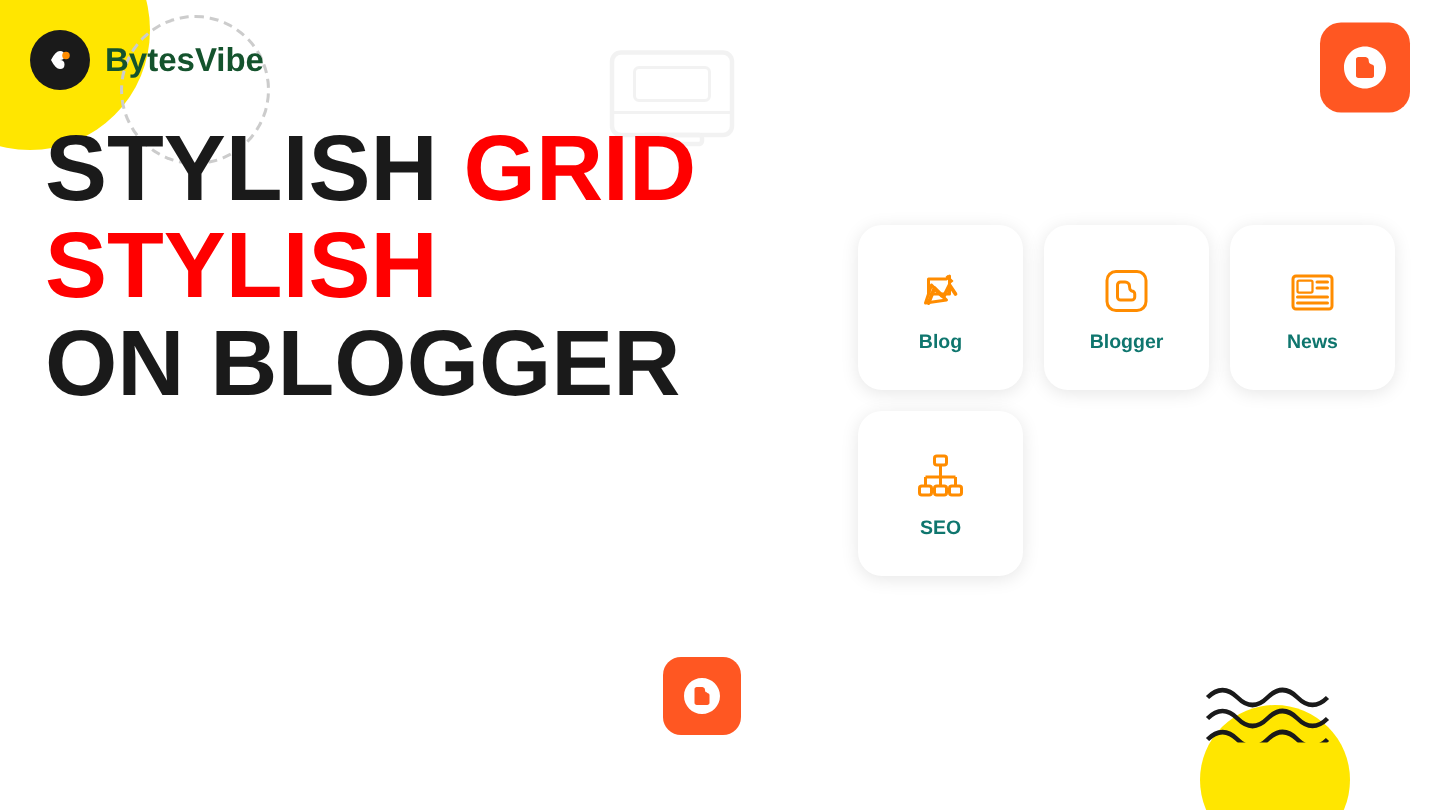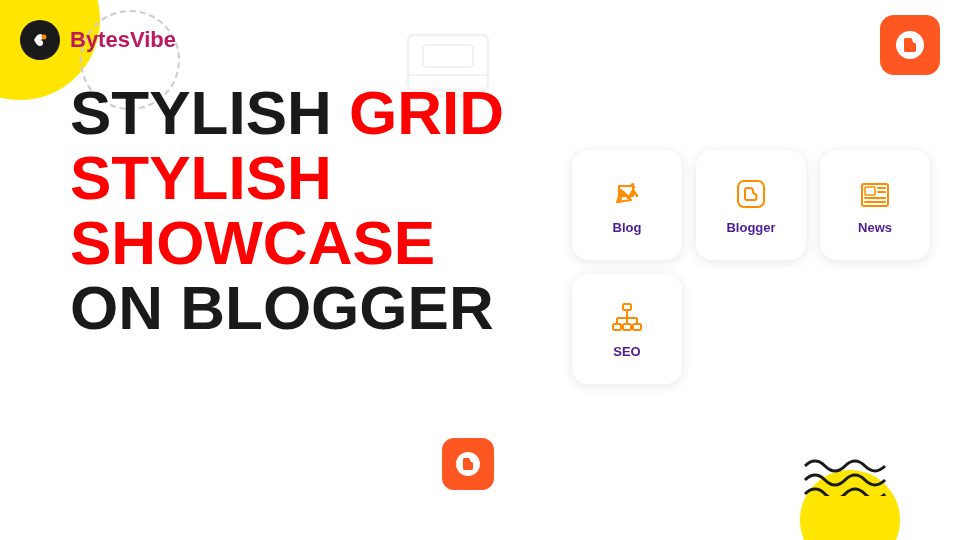--- a/index.html
+++ b/index.html
@@ -90,21 +90,21 @@
       background: #1a1a1a;
       border-radius: 50%;
       display: flex;
       align-items: center;
       justify-content: center;
     }
 
     .logo-text {
       font-size: 22px;
       font-weight: 700;
-      color: #be185d;
+      color: #14532d;
     }
 
     
     .blogger-top-right {
       position: absolute;
       top: 15px;
       right: 20px;
       z-index: 10;
       width: 60px;
       height: 60px;
@@ -114,21 +114,20 @@
       align-items: center;
       justify-content: center;
     }
 
     
     .main-content {
       position: absolute;
       top: 80px;
       left: 30px;
       z-index: 5;
-      margin-left: 40px;
     }
 
     .headline {
       font-size: 62px;
       font-weight: 900;
       line-height: 1.05;
       color: #1a1a1a;
     }
 
     .headline .red {
@@ -156,21 +155,21 @@
       align-items: center;
       justify-content: center;
       gap: 8px;
       cursor: pointer;
       transition: box-shadow 0.2s;
     }
 
     .grid-card-label {
       font-size: 13px;
       font-weight: 600;
-      color: #4c1d95;
+      color: #0f766e;
     }
 
     
     .icon-svg {
       width: 36px;
       height: 36px;
     }
   </style>
 </head>
 <body>
@@ -222,21 +221,20 @@
   </svg>
 </div>
 
 <div class="main-content">
   <div class="headline">
     <div>
       <span>STYLISH</span>
       <span class="red">GRID</span>
     </div>
     <div class="red">STYLISH</div>
-    <div class="red">SHOWCASE</div>
     <div>
       <span>ON</span>
       <span>BLOGGER</span>
     </div>
   </div>
 </div>
 
 <div class="grid-section">
 
   <div class="grid-card">

